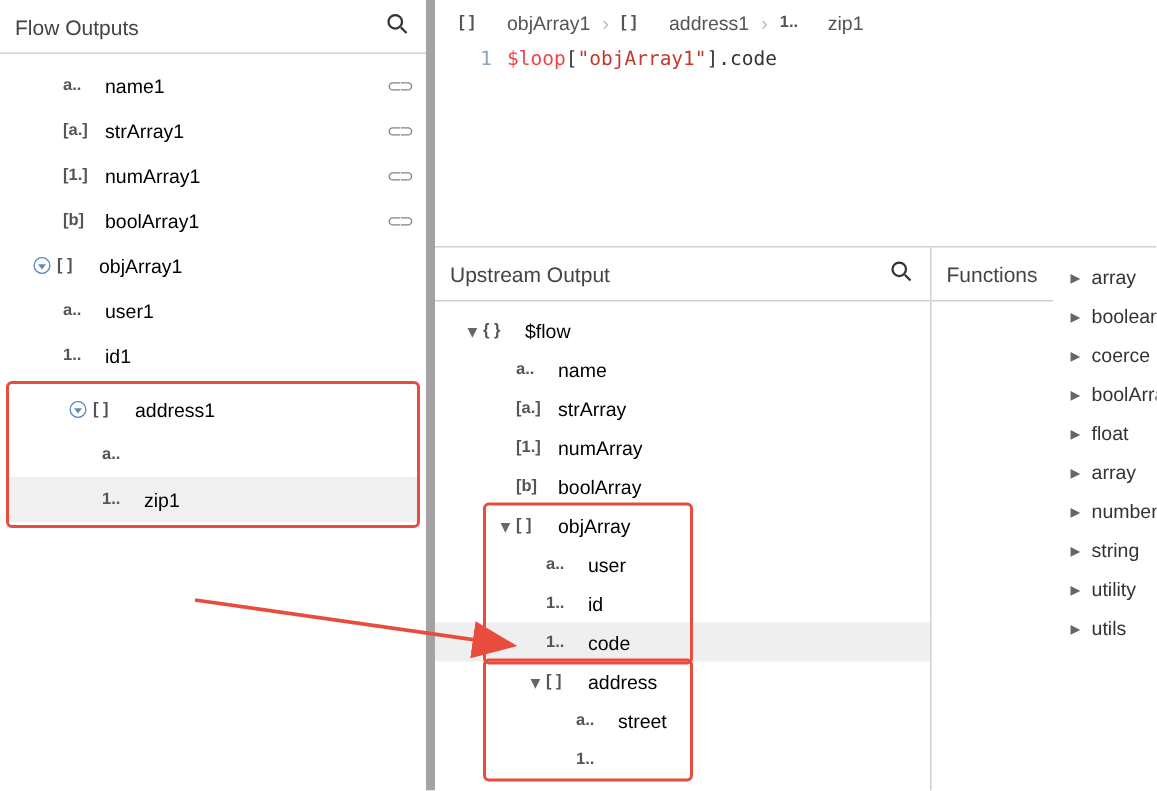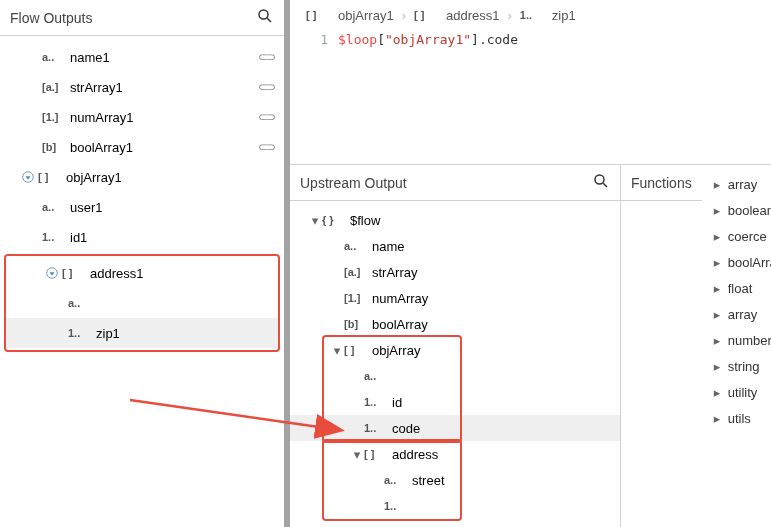--- a/index.html
+++ b/index.html
@@ -198,20 +198,21 @@
             </div>
           <div class="u-item u-indent-1" id="u-objarray-row">
             <span class="caret">▾</span>
             <span class="type-badge">[ ]</span>
             <span class="item-label">objArray</span>
           </div>
           <div id="u-obj-children">
               <div class="u-item u-indent-2">
                 <span class="caret"></span>
                 <span class="type-badge">a..</span>
+                <span class="item-label">user</span>
               </div>
               <div class="u-item u-indent-2">
                 <span class="caret"></span>
                 <span class="type-badge">1..</span>
                 <span class="item-label">id</span>
               </div>
               <div class="u-item u-indent-2 selected">
                 <span class="caret"></span>
                 <span class="type-badge">1..</span>
                 <span class="item-label">code</span>

